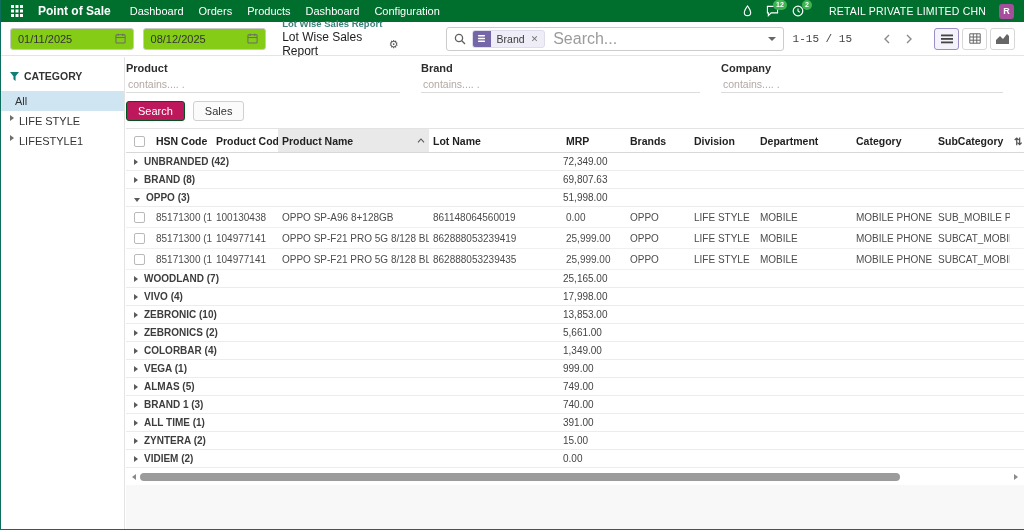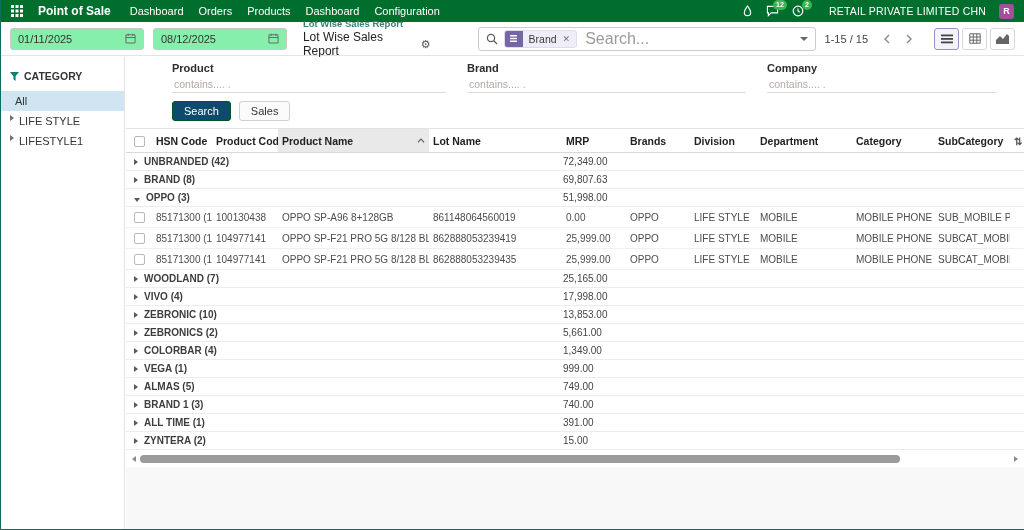--- a/index.html
+++ b/index.html
@@ -13,56 +13,56 @@
   .navbar { height:22px; background:#006e2d; display:flex; align-items:center; padding:0 10px; gap:15px; color:#fff; }
   .navbar .brand { font-weight:700; font-size:12px; margin-right:4px; white-space:nowrap; }
   .navbar .menu { font-size:11px; white-space:nowrap; cursor:pointer; }
   .nav-right { margin-left:auto; display:flex; align-items:center; gap:13px; }
   .ibadge { position:relative; display:flex; }
   .badge { position:absolute; top:-5px; right:-8px; background:#3cb551; color:#fff; font-size:7px; font-weight:700; border-radius:7px; padding:1px 3px; line-height:1.2; }
   .company { font-size:10.5px; letter-spacing:.2px; white-space:nowrap;padding-left:12px; }
   .avatar { width:15px; height:15px; border-radius:3px; background:#a64d9e; color:#fff; font-size:9px; font-weight:700; display:flex; align-items:center; justify-content:center; }
   
   .control { height:34px; border-bottom:1px solid #e4e4e4; display:flex; align-items:center; padding:0 9px; gap:9px; background:#fff; }
-  .date-input { width:140px; height:22px; border:1px solid #c9c9c9; border-radius:3px; display:flex; align-items:center; justify-content:space-between; padding:0 7px; font-size:11px; color:#333; background:#86efac; }
+  .date-input { width:140px; height:22px; border:1px solid #c9c9c9; border-radius:3px; display:flex; align-items:center; justify-content:space-between; padding:0 7px; font-size:11px; color:#333; background:#84cc16; }
   .crumbs { margin-left:7px; line-height:1.2; }
   .crumb-top { font-size:9.5px; color:#3d8078; font-weight:700; }
   .crumb-main { font-size:12px; color:#222; display:flex; align-items:center; gap:5px; }
   .gear { color:#555; font-size:11px; line-height:1; cursor:pointer; }
   .searchbox { margin-left:38px; width:338px; height:24px; border:1px solid #ccc; border-radius:3px; display:flex; align-items:center; padding:0 7px; gap:6px; background:#fff; }
   .facet { display:flex; align-items:center; border-radius:3px; overflow:hidden; background:#efedf7; border:1px solid #e0dcee; height:18px; }
   .facet-icon { width:18px; height:18px; background:#7566a8; display:flex; align-items:center; justify-content:center; }
   .facet-label { padding:0 6px; font-size:10.5px; color:#3a3a3a; }
   .facet-x { padding:0 6px 0 0; font-size:9px; color:#777; cursor:pointer; }
   .searchbox input { border:none; outline:none; flex:1; font-size:16px; color:#333; min-width:10px; background:transparent; }
   .searchbox input::placeholder { color:#9b9b9b; }
   .sb-caret { width:0; height:0; border-left:4px solid transparent; border-right:4px solid transparent; border-top:4px solid #666; margin-left:4px; cursor:pointer; }
   .pager { margin-left:auto; display:flex; align-items:center; gap:3px; font-size:11px; color:#444; }
-  .pager-range { margin-right:6px; white-space:nowrap; }
+  .pager-range { margin-right:22px; white-space:nowrap;font-family:Liberation Mono, monospace; }
   .pager-btn { width:19px; height:19px; display:flex; align-items:center; justify-content:center; cursor:pointer; }
   .views { display:flex; gap:3px; margin-left:7px; }
   .view-btn { width:25px; height:22px; border:1px solid #d7d7d7; border-radius:3px; display:flex; align-items:center; justify-content:center; background:#fff; cursor:pointer; }
   .view-btn.active { border-color:#9b8fc4; background:#f4f2fb; }
   
   .sidebar { position:absolute; top:57px; left:0; width:124px; bottom:0; background:#fff; border-right:1px solid #e4e4e4; padding-top:13px; }
   .side-header { display:flex; align-items:center; gap:5px; padding:0 9px; font-size:10.5px; font-weight:700; color:#333; margin-bottom:9px; }
   .side-item { font-size:11px; color:#333; padding:4px 9px; display:flex; gap:5px; cursor:pointer; }
   .side-item.selected { background:#cfe5f2; padding-left:14px; }
   .tri-r { width:0; height:0; border-left:4px solid #6e6e6e; border-top:3px solid transparent; border-bottom:3px solid transparent; }
   
   .main { position:absolute; top:57px; left:125px; right:0; bottom:0; background:#fff; display:flex; flex-direction:column; }
-  .filters { padding:5px 10px 0;margin-left:36px; }
+  .filters { padding:5px 0 0; }
   .filter-row { display:flex; }
   .ffield { display:flex; flex-direction:column; }
   .ffield.f1 { width:295px; } .ffield.f2 { width:300px; } .ffield.f3 { flex:1; }
   .ffield label { font-size:11px; font-weight:700; color:#2d2d2d; line-height:13px; }
   .ffield input { width:93%; border:none; border-bottom:1px solid #dcdcdc; font-size:10.5px; padding:3px 2px 2px; color:#333; outline:none; background:transparent; height:18px; }
   .ffield input::placeholder { color:#b3a9a4; }
   .fbuttons { margin-top:8px; display:flex; gap:8px; }
-  .btn-search { background:#0c4a6e; color:#fff; border:1px solid #00541f; border-radius:3px; font-size:11px; padding:3px 11px; height:20px; cursor:pointer; }
+  .btn-search { background:#be185d; color:#fff; border:1px solid #00541f; border-radius:3px; font-size:11px; padding:3px 11px; height:20px; cursor:pointer; }
   .btn-reset { background:#fbfbfb; color:#333; border:1px solid #d0d0d0; border-radius:3px; font-size:11px; padding:3px 11px; height:20px; cursor:pointer; }
   
   table.list { width:100%; border-collapse:collapse; table-layout:fixed; margin-top:7px; }
   thead th { height:24px; font-size:10.5px; text-align:left; border-top:1px solid #e3e3e3; border-bottom:1px solid #d8d8d8; padding:0 4px; font-weight:700; color:#222; background:#fff; white-space:nowrap; overflow:hidden; cursor:pointer; }
   th.sorted { background:#e9e9e9; }
   th.sorted .thwrap { display:flex; align-items:center; justify-content:space-between; }
   th.num, td.num { text-align:left; padding-right:5px; }
   tbody td { white-space:nowrap; overflow:hidden; }
   tr.group td { height:18px; border-bottom:1px solid #ececec; font-size:10px; color:#444; }
   tr.group td.gcell { padding-left:8px; }
@@ -402,20 +402,25 @@
       <tr class="group">
         <td class="gcell" colspan="5"><span class="caret r"></span><span class="glabel">ALL TIME (1)</span></td>
         <td class="num">391.00</td>
           <td colspan="6"></td>
       </tr>
       <tr class="group">
         <td class="gcell" colspan="5"><span class="caret r"></span><span class="glabel">ZYNTERA (2)</span></td>
         <td class="num">15.00</td>
           <td colspan="6"></td>
       </tr>
+      <tr class="group">
+        <td class="gcell" colspan="5"><span class="caret r"></span><span class="glabel">VIDIEM (2)</span></td>
+        <td class="num">0.00</td>
+          <td colspan="6"></td>
+      </tr>
     </tbody>
   </table>
 
   <div class="hscroll">
     <span class="hs-arrow-l"></span>
     <span class="hs-track">
       <span class="hs-thumb"></span>
     </span>
     <span class="hs-arrow-r"></span>
   </div>

